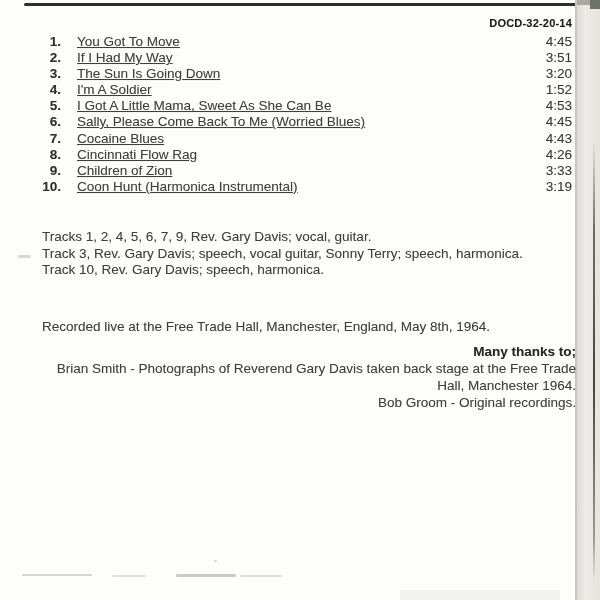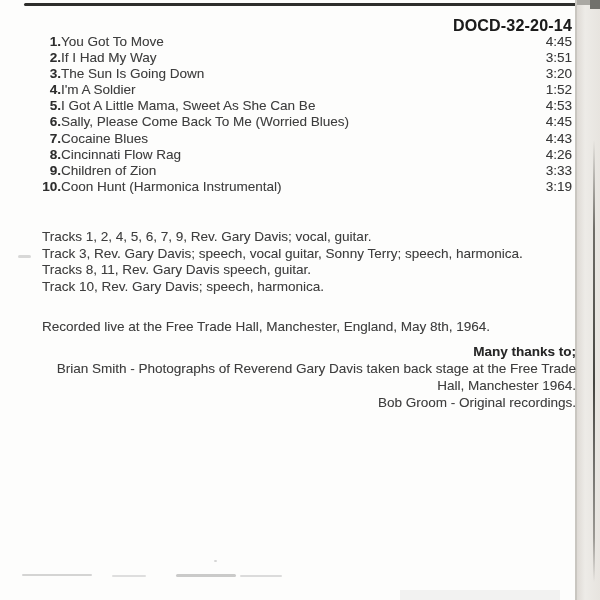--- a/index.html
+++ b/index.html
@@ -57,30 +57,30 @@
   .speck { left: 214px; top: 560px; width: 3px; height: 2px;  background: rgba(160,160,160,0.45); border-radius: 50%; }
   .bottom-band {
     position: absolute; left: 400px; top: 590px;
     width: 160px; height: 10px;
     background: rgba(212,210,206,0.25);
   }
 
   
   .catalog {
     position: absolute; top: 17px; right: 28px;
-    font-size: 16px; font-weight: bold;
+    font-size: 11px; font-weight: bold;
     color: #1b1b1b; letter-spacing: 0.2px;
   }
   .tracks { position: absolute; top: 34px; left: 36px; right: 28px; }
   .trow {
     display: flex; align-items: baseline;
     height: 16.1px; font-size: 13.5px; white-space: nowrap;
   }
   .tnum  { flex: 0 0 25px; width: 25px; text-align: right; font-weight: bold; color: #2d2d2d; }
-  .ttitle { margin-left: 0; color: #3e3e3e; }
+  .ttitle { margin-left: 16px; color: #3e3e3e; text-decoration: underline; }
   .ttime  { margin-left: auto; color: #393939; }
 
   .personnel {
     position: absolute; top: 229px; left: 42px; right: 24px;
     font-size: 13.5px; line-height: 16.7px; white-space: nowrap;
   }
   .recorded {
     position: absolute; top: 319px; left: 42px; right: 24px;
     font-size: 13.5px; white-space: nowrap;
   }
@@ -160,21 +160,20 @@
     <div class="trow">
       <span class="tnum">10.</span>
       <span class="ttitle">Coon Hunt (Harmonica Instrumental)</span>
       <span class="ttime">3:19</span>
     </div>
   </div>
 
   <div class="personnel">
     <div>Tracks 1, 2, 4, 5, 6, 7, 9, Rev. Gary Davis; vocal, guitar.</div>
     <div>Track 3, Rev. Gary Davis; speech, vocal guitar, Sonny Terry; speech, harmonica.</div>
-    <div>Tracks 8, 11, Rev. Gary Davis speech, guitar.</div>
     <div>Track 10, Rev. Gary Davis; speech, harmonica.</div>
   </div>
 
   <div class="recorded">Recorded live at the Free Trade Hall, Manchester, England, May 8th, 1964.</div>
 
   <div class="thanks">
     <div class="thanks-heading">Many thanks to;</div>
     <div>Brian Smith - Photographs of Reverend Gary Davis taken back stage at the Free Trade</div>
     <div>Hall, Manchester 1964.</div>
     <div>Bob Groom - Original recordings.</div>

